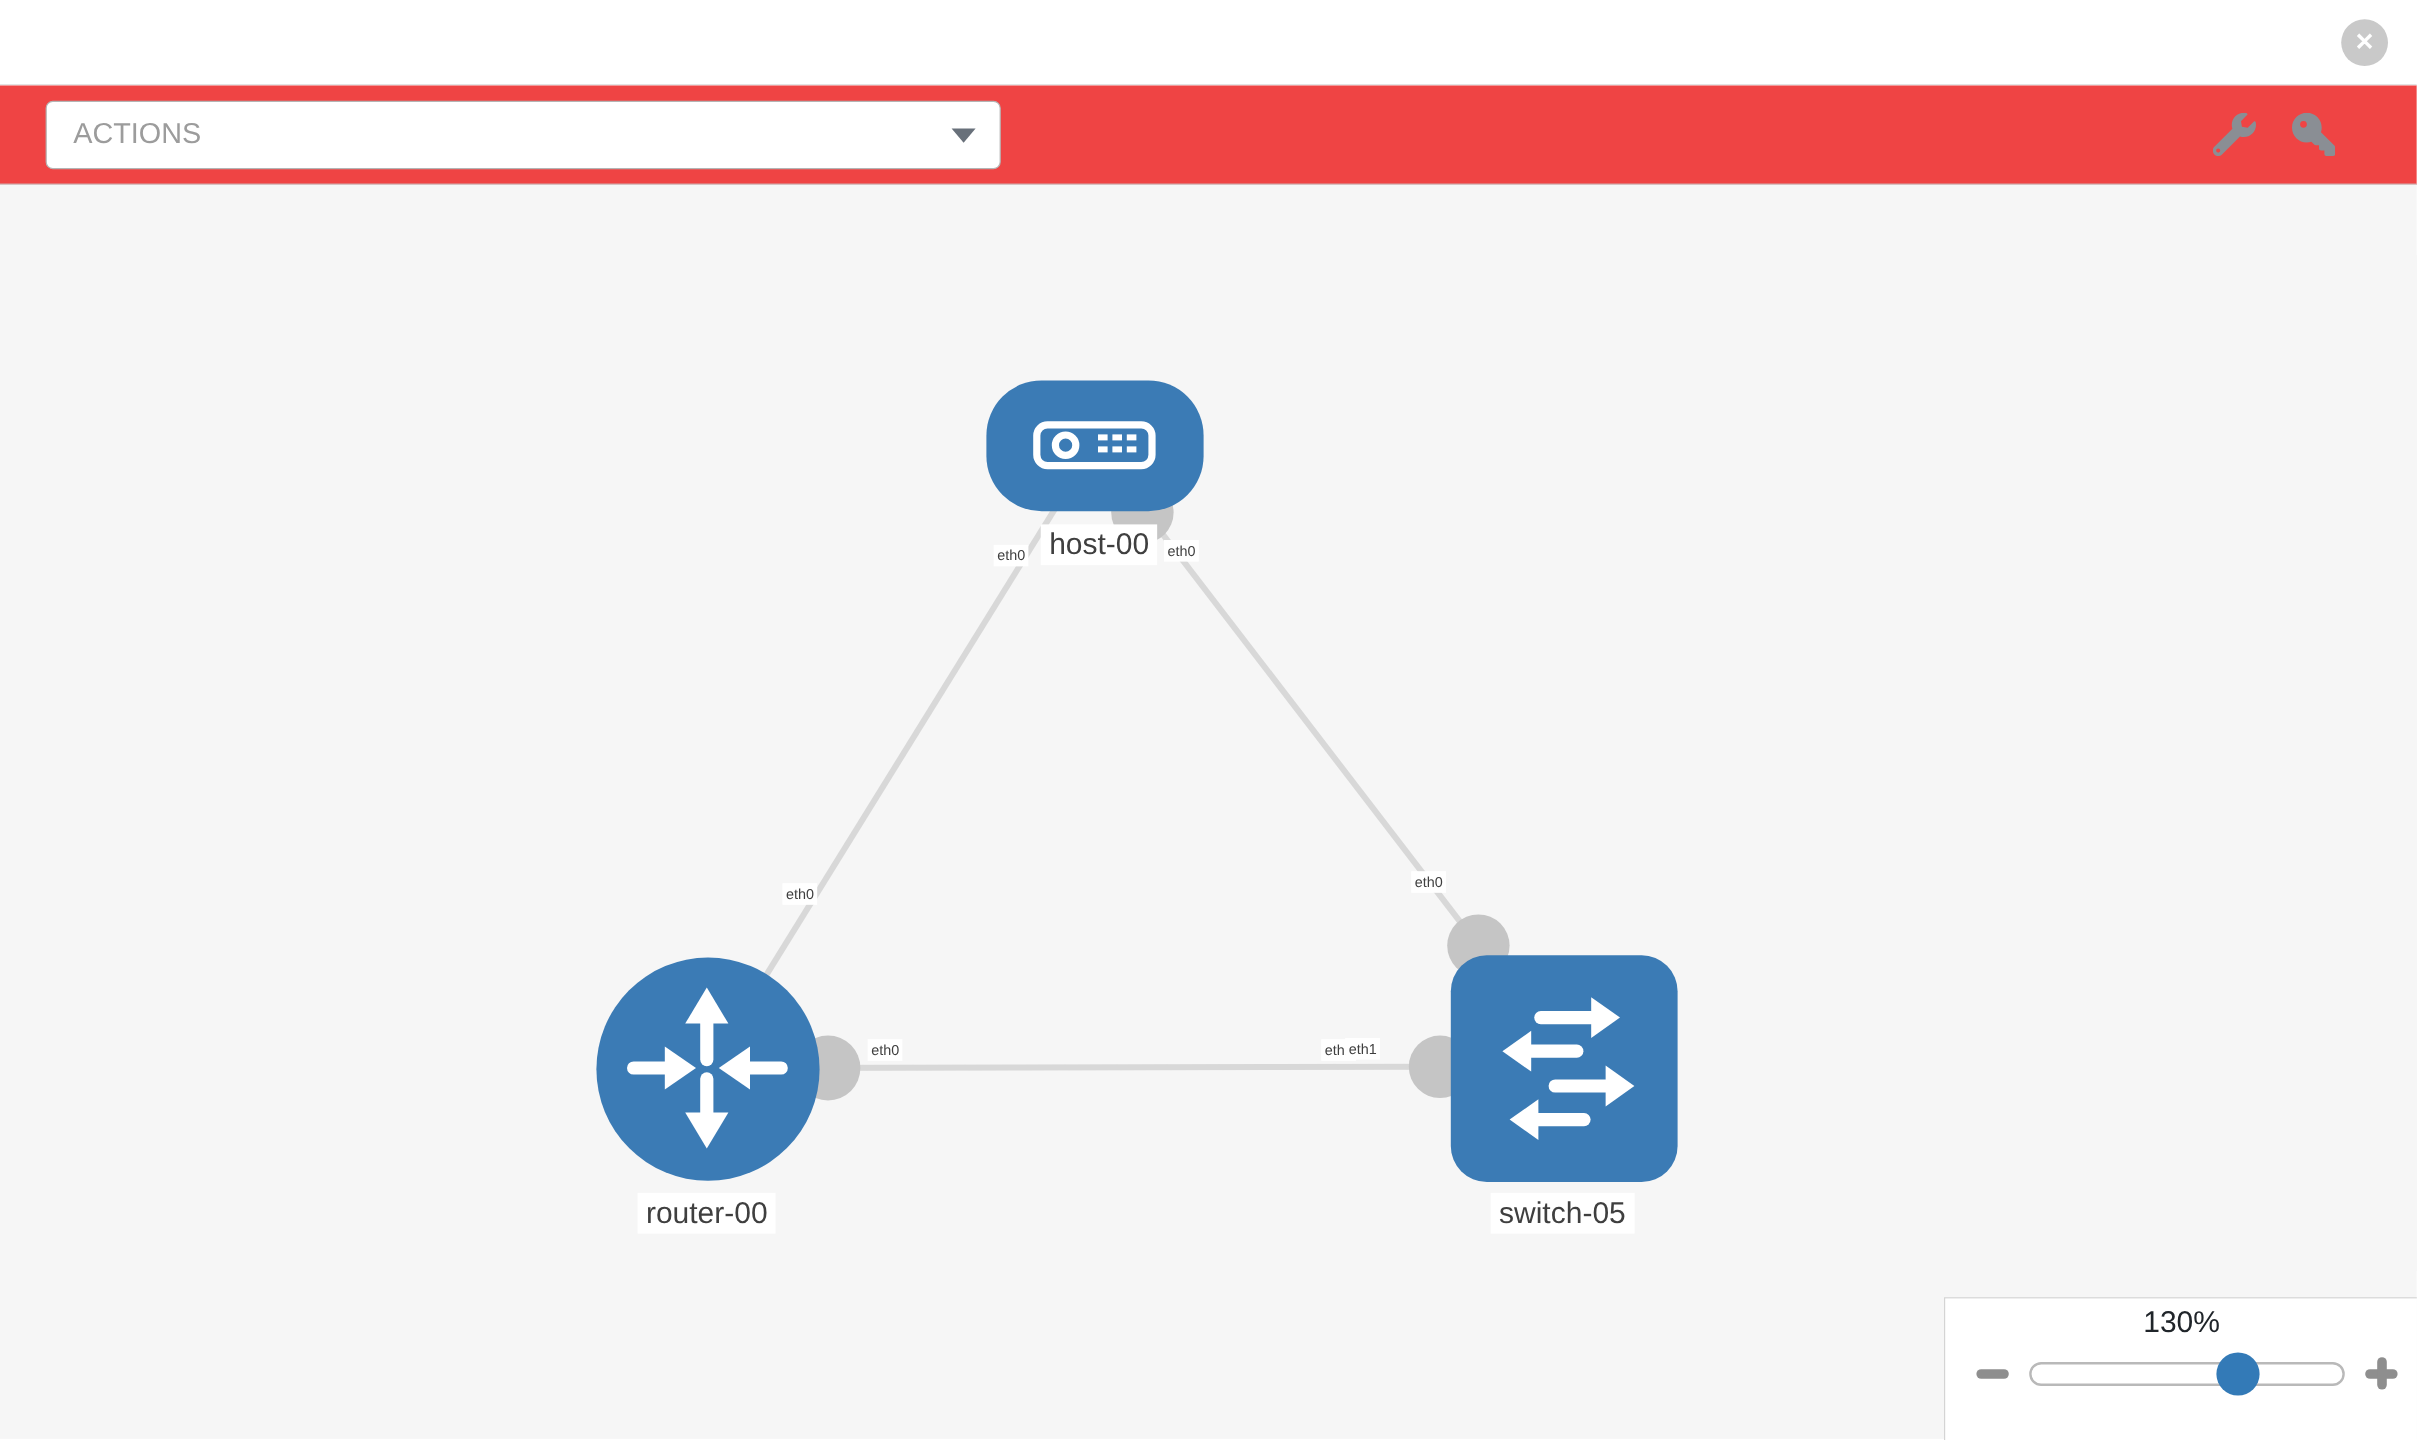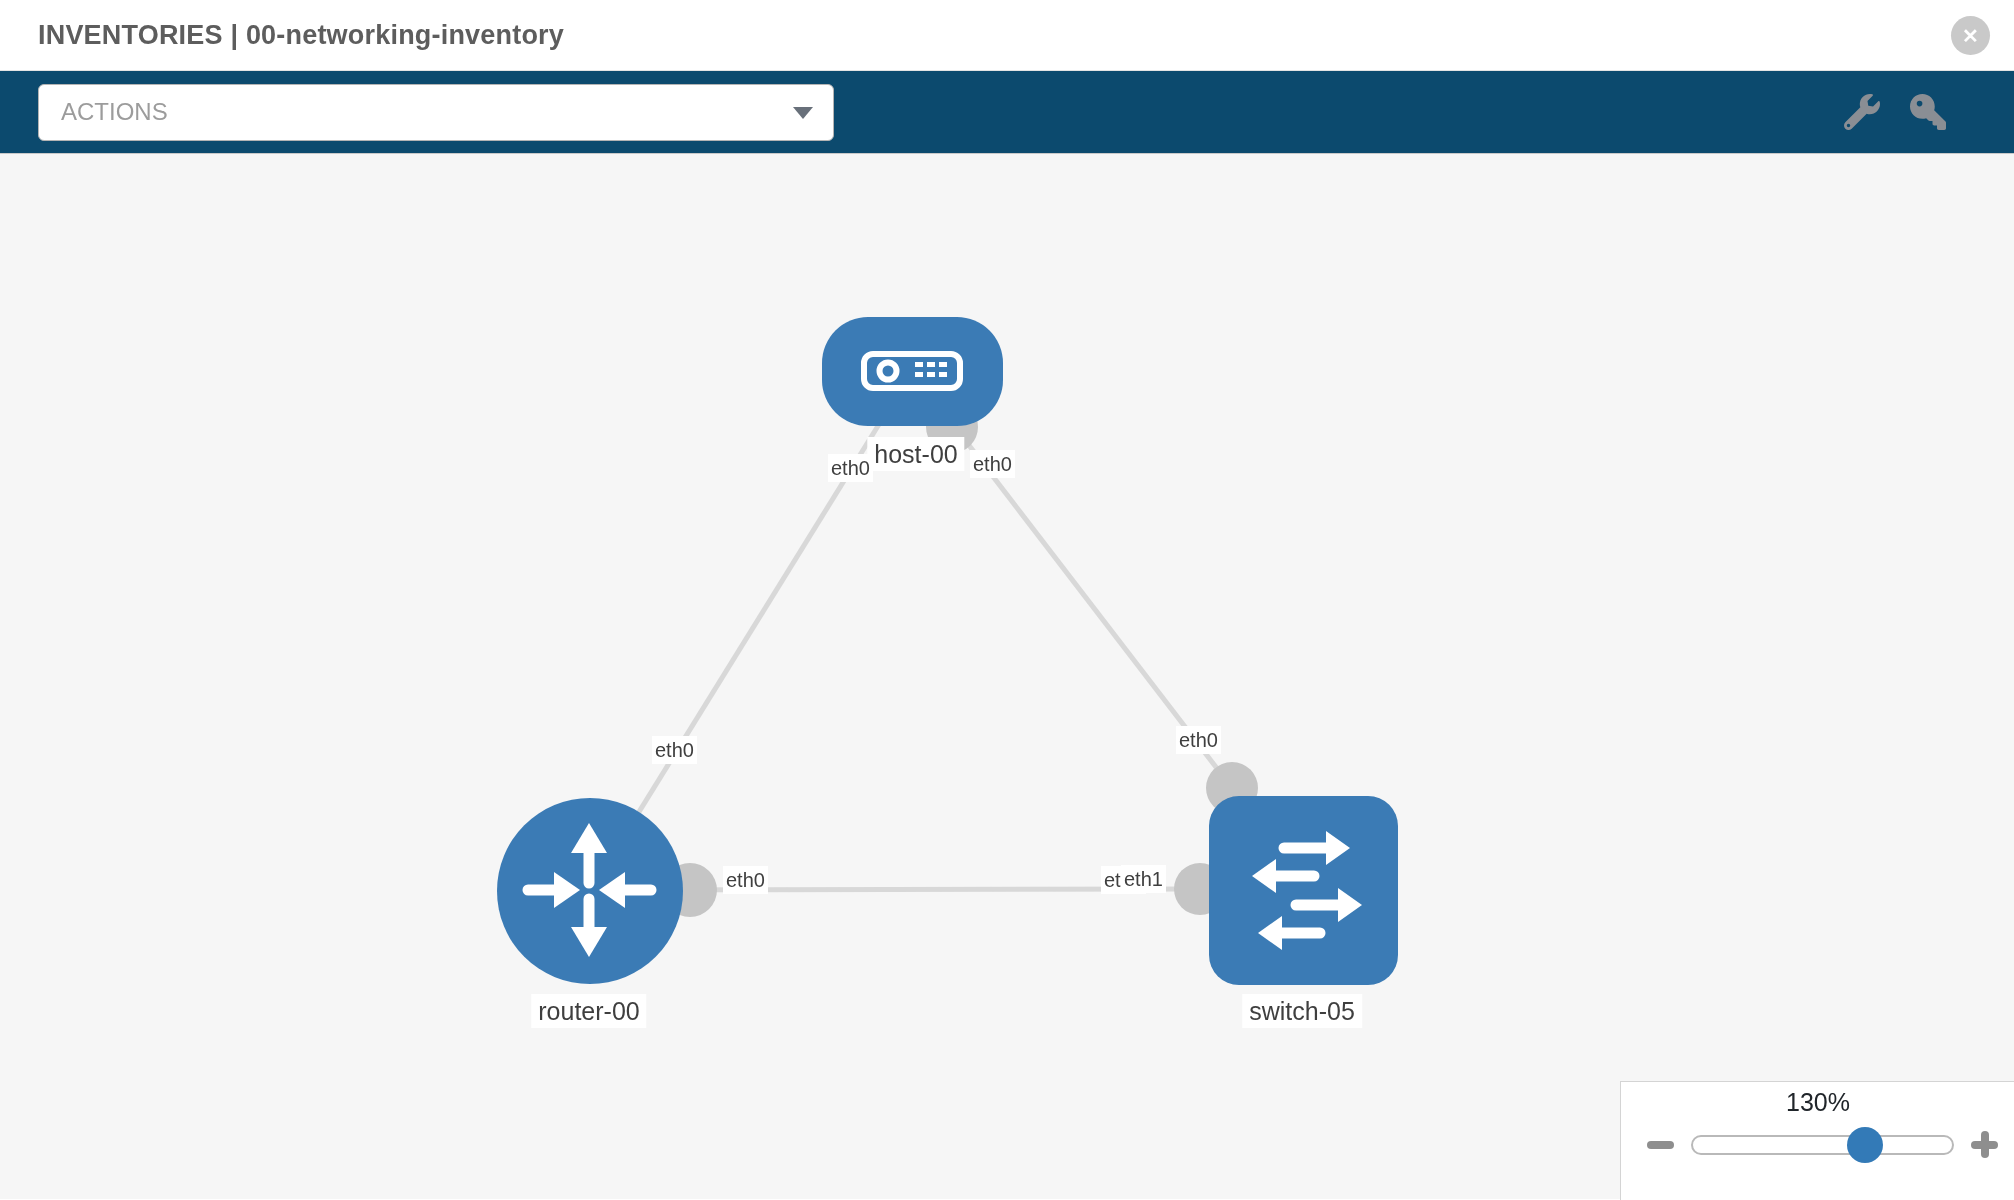--- a/index.html
+++ b/index.html
@@ -10,21 +10,21 @@
   .titlebar { position:relative; height:71px; background:#fff;
               border-bottom:1px solid #e3e3e3; display:flex; align-items:center;
               padding:0 38px; }
   .title { font-size:27px; font-weight:700; color:#5d5d5d; letter-spacing:.2px; }
   .close-btn { position:absolute; right:24px; top:16px; width:39px; height:39px;
                border-radius:50%; background:#c9c9c9; color:#fff;
                display:flex; align-items:center; justify-content:center;
                font-size:20px; font-weight:700; cursor:pointer; }
 
   
-  .toolbar { height:83px; background:#0c4a6e; border-bottom:1px solid #c9c9c9;
+  .toolbar { height:83px; background:#ef4444; border-bottom:1px solid #c9c9c9;
              display:flex; align-items:center; padding:0 38px; }
   .select-box { height:57px; background:#fff; border:1px solid #b4b4b4;
                 border-radius:6px; display:flex; align-items:center;
                 padding:0 22px; color:#9c9c9c; font-size:24px; position:relative;
                 cursor:pointer; }
   .select-box .caret { position:absolute; right:20px; top:50%; margin-top:-5px;
                 width:0; height:0; border-left:10px solid transparent;
                 border-right:10px solid transparent; border-top:12px solid #68707a; }
   .actions { width:796px; }
   .search  { width:794px; }
@@ -32,21 +32,21 @@
   .tool-icon { width:36px; height:36px; margin-right:30px; color:#8a8e94; cursor:pointer; }
   .tool-icon svg { width:100%; height:100%; fill:currentColor; }
 
   
   .canvas { position:relative; width:2014px; height:1045px; background:#f6f6f6; }
   svg.topo { position:absolute; left:0; top:0; width:2014px; height:1045px; }
 
   .chip { position:absolute; background:#fff; color:#3f3f3f; white-space:nowrap;
           line-height:1.2; }
   .node-chip { font-size:25px; padding:2px 7px; transform:translateX(-50%); }
-  .eth-chip  { font-size:20px; padding:2px 3px; }
+  .eth-chip  { font-size:12px; padding:2px 3px; }
 
   
   .zoom-panel { position:absolute; left:1620px; top:1082px; width:420px; height:142px;
                 background:#fff; border:1px solid #d4d4d4; }
   .zoom-level { width:394px; text-align:center; font-size:25px; color:#20252a;
                 margin-top:6px; }
   .zoom-row { display:flex; align-items:center; margin:14px 0 0 26px; }
   .hbar { width:27px; height:8px; border-radius:4px; background:#8e8e8e; }
   .plus-icon { position:relative; width:27px; height:27px; cursor:pointer; }
   .plus-icon .h { position:absolute; left:0; top:10px; }
@@ -55,21 +55,20 @@
   .minus-icon { cursor:pointer; }
   .zoom-track { position:relative; width:263px; height:20px; border:2px solid #b9b9b9;
                 border-radius:12px; background:#fff; margin:0 17px; cursor:pointer; }
   .zoom-thumb { position:absolute; left:154px; top:-10px; width:36px; height:36px;
                 border-radius:50%; background:#337ab7; cursor:grab; }
 </style>
 </head>
 <body>
 
 <div class="titlebar">
-  <span class="title">INVENTORIES | 00-networking-inventory</span>
   <span class="close-btn">✕</span>
 </div>
 
 <div class="toolbar">
   <div class="select-box actions">
     <span>ACTIONS</span>
     <span class="caret"></span>
   </div>
   <div class="spacer"></div>
   <div class="tool-icon">

